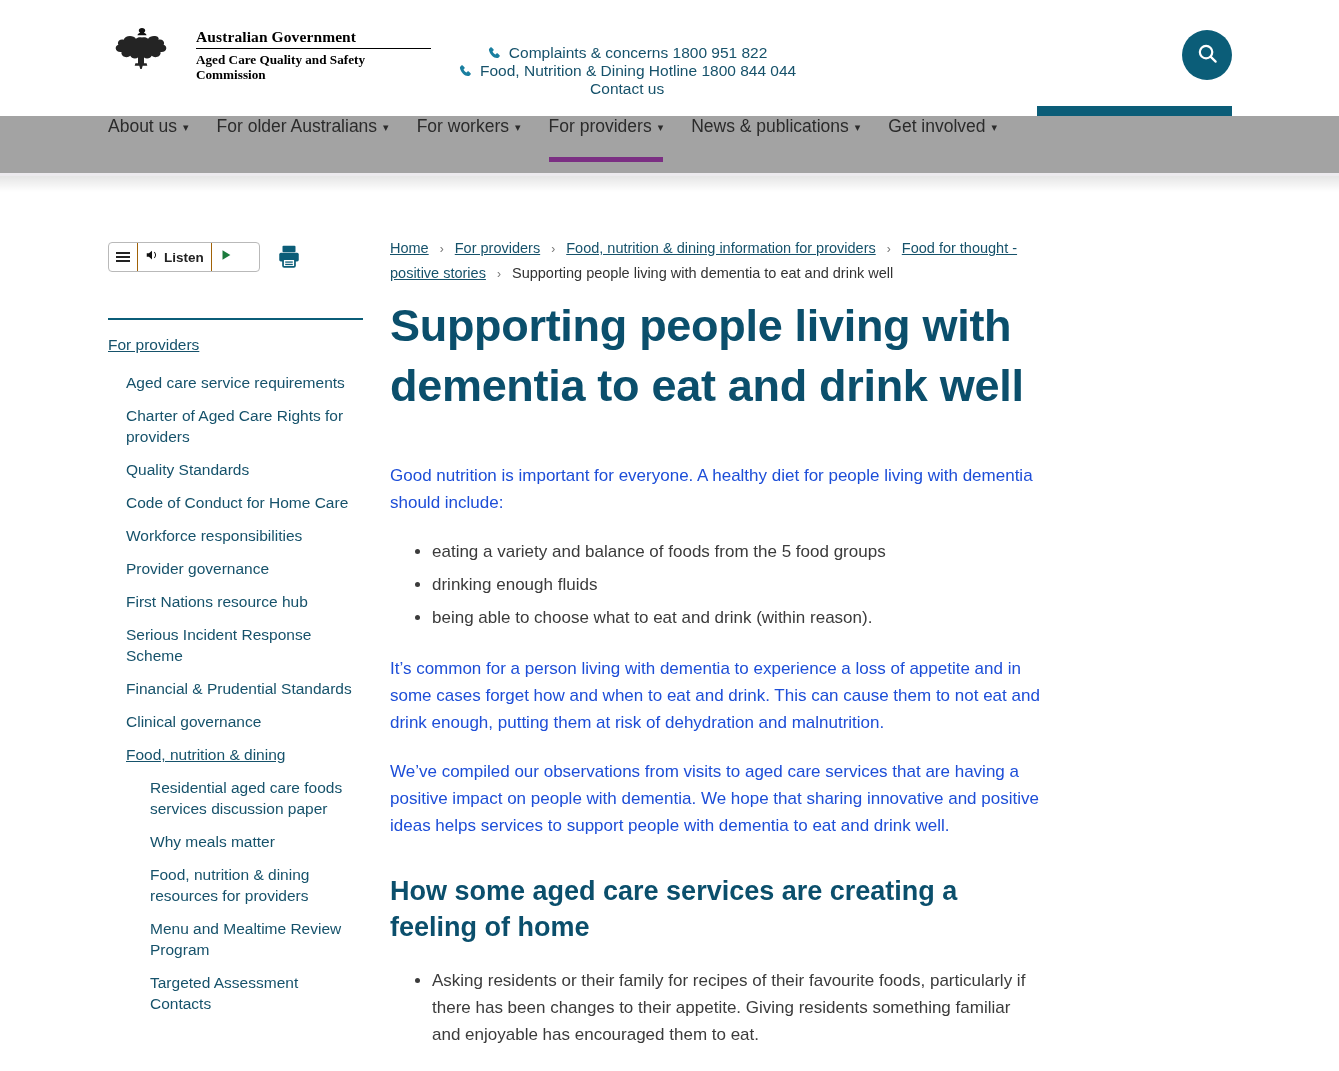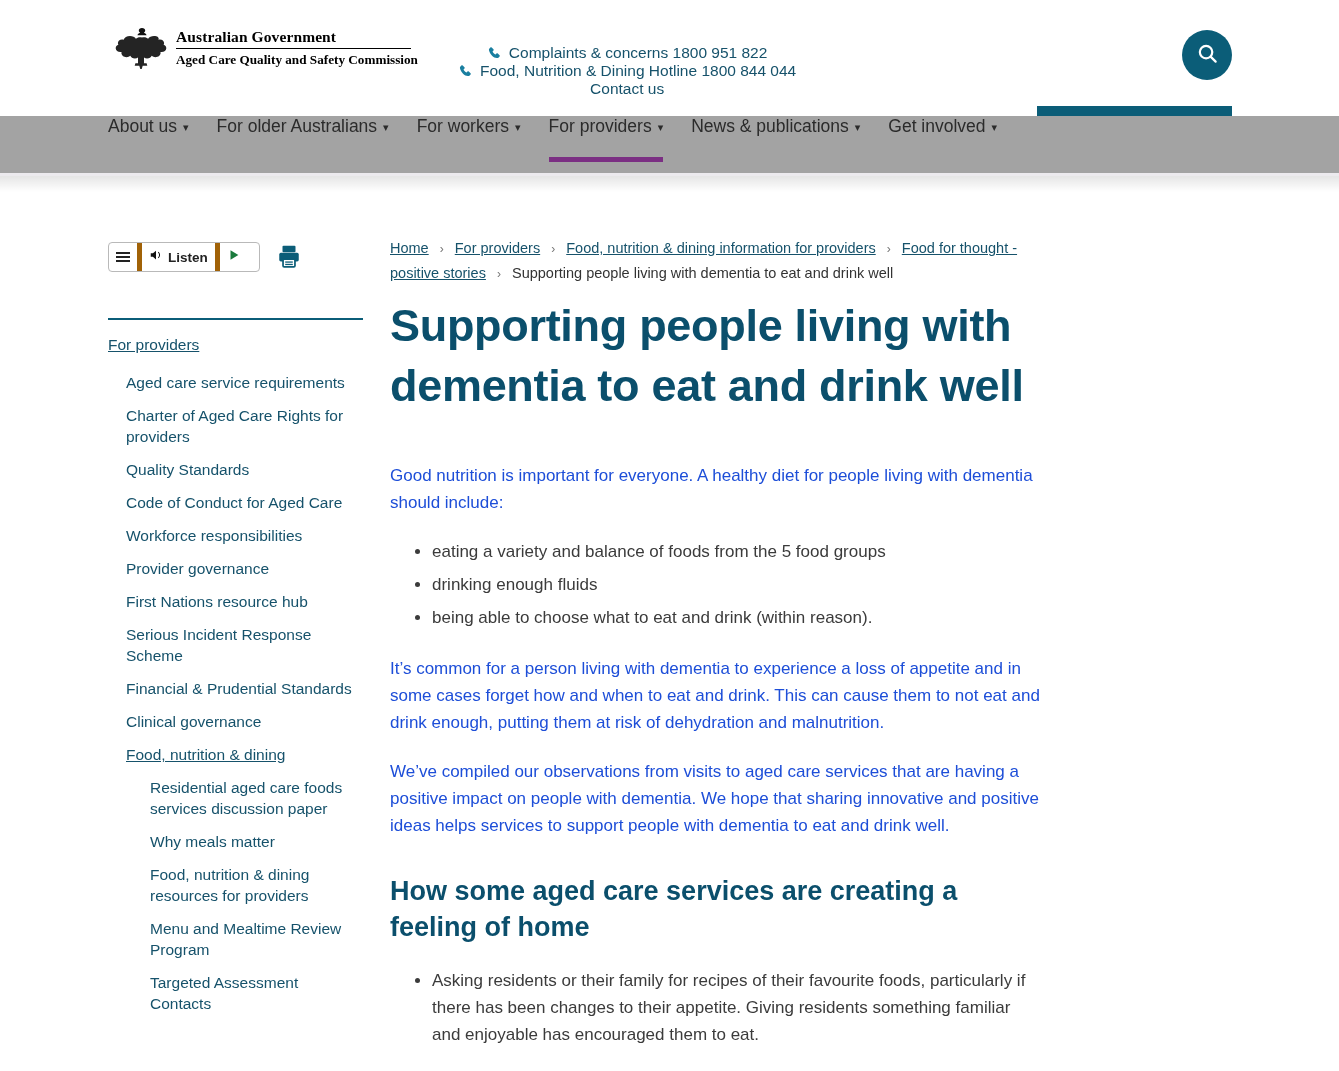--- a/index.html
+++ b/index.html
@@ -26,21 +26,21 @@
     padding: 26px 0 0 0;
   }
   .crest-block {
     margin-left: 108px;
     display: flex;
     align-items: flex-start;
     width: 320px;
   }
   .crest-svg { width: 68px; height: 46px; flex: none; }
   .crest-text {
-    margin-left: 0;
+    margin-left: 20px;
     padding-top: 2px;
   }
   .crest-line1 {
     font-family: "Liberation Serif", serif;
     font-weight: bold;
     font-size: 15.5px;
     color: #000;
     letter-spacing: 0.1px;
     line-height: 17px;
   }
@@ -168,21 +168,21 @@
     border-radius: 4px;
     height: 30px;
     background: #fff;
     overflow: hidden;
     width: 152px;
   }
   .listen-seg {
     display: flex;
     align-items: center;
     justify-content: center;
-    border-right: 5px solid #a16207;
+    border-right: 1px solid #a16207;
     padding: 0 7px;
   }
   .listen-seg:last-child { border-right: none; }
   .listen-label {
     font-size: 13.5px;
     color: #222;
     margin-left: 5px;
     font-weight: bold;
   }
   .hamburger span {
@@ -412,21 +412,21 @@
         <li>
             <a href="#">Aged care service requirements</a>
           </li>
         <li>
             <a href="#">Charter of Aged Care Rights for providers</a>
           </li>
         <li>
             <a href="#">Quality Standards</a>
           </li>
         <li>
-            <a href="#">Code of Conduct for Aged Care</a>
+            <a href="#">Code of Conduct for Home Care</a>
           </li>
         <li>
             <a href="#">Workforce responsibilities</a>
           </li>
         <li>
             <a href="#">Provider governance</a>
           </li>
         <li>
             <a href="#">First Nations resource hub</a>
           </li>

